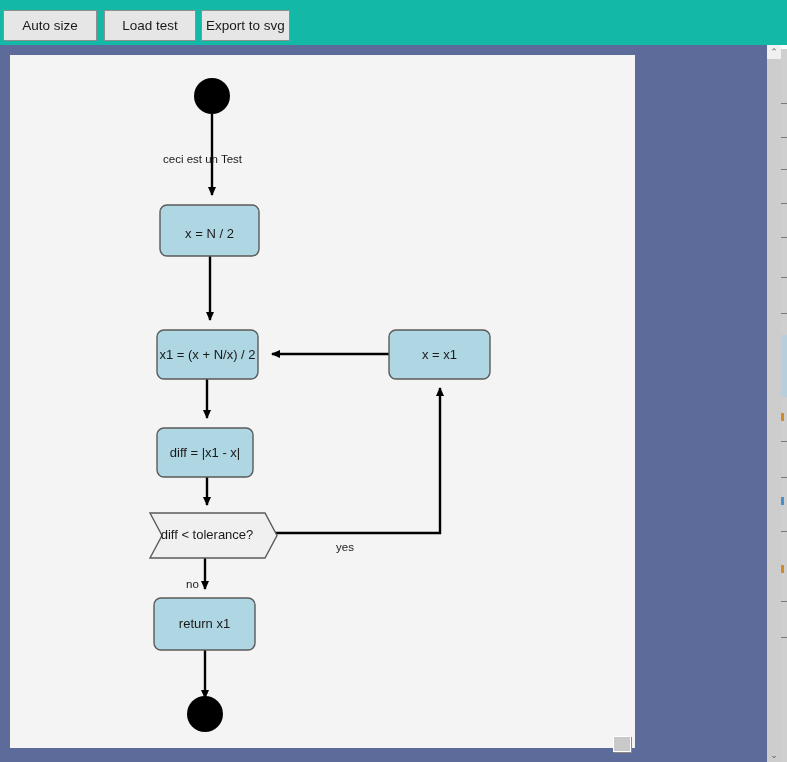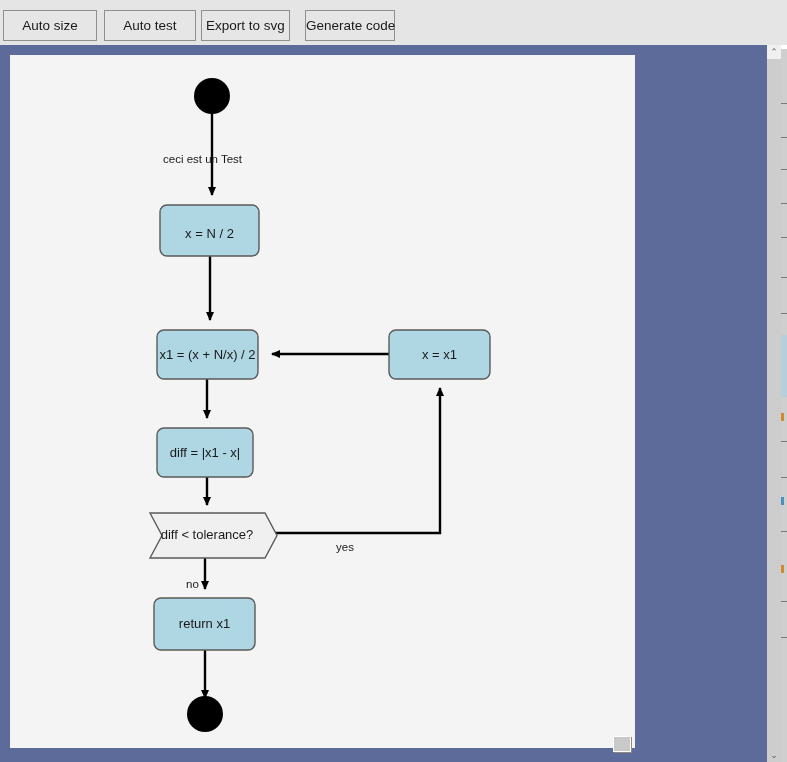--- a/index.html
+++ b/index.html
@@ -15,21 +15,21 @@
     position: relative;
   }
 
   
   #toolbar {
     position: absolute;
     left: 0;
     top: 0;
     width: 787px;
     height: 45px;
-    background: #e5e5e5;
+    background: #14b8a6;
     box-sizing: border-box;
   }
   .tool-btn {
     position: absolute;
     top: 10px;
     height: 31px;
     background: #e6e6e6;
     border: 1px solid #8f8f8f;
     color: #1a1a1a;
     font-family: "Liberation Sans", sans-serif;
@@ -164,23 +164,22 @@
     font-family: "Liberation Sans", sans-serif;
     font-size: 11.5px;
     fill: #1a1a1a;
   }
 </style>
 </head>
 <body>
 
 <div id="toolbar">
   <button class="tool-btn" id="btn-auto-size">Auto size</button>
-  <button class="tool-btn" id="btn-load-test">Auto test</button>
+  <button class="tool-btn" id="btn-load-test">Load test</button>
   <button class="tool-btn" id="btn-export-svg">Export to svg</button>
-  <button class="tool-btn" id="btn-generate">Generate code</button>
 </div>
 
 <div id="app-background"></div>
 
 <div id="diagram-canvas">
   <svg id="diagram-svg" width="625" height="693" viewBox="0 0 625 693">
     <defs>
       <marker id="arrow" markerWidth="10" markerHeight="10" refX="8" refY="4" orient="auto" markerUnits="userSpaceOnUse">
         <path d="M0,0 L9,4 L0,8 z" fill="#000000"></path>
       </marker>

